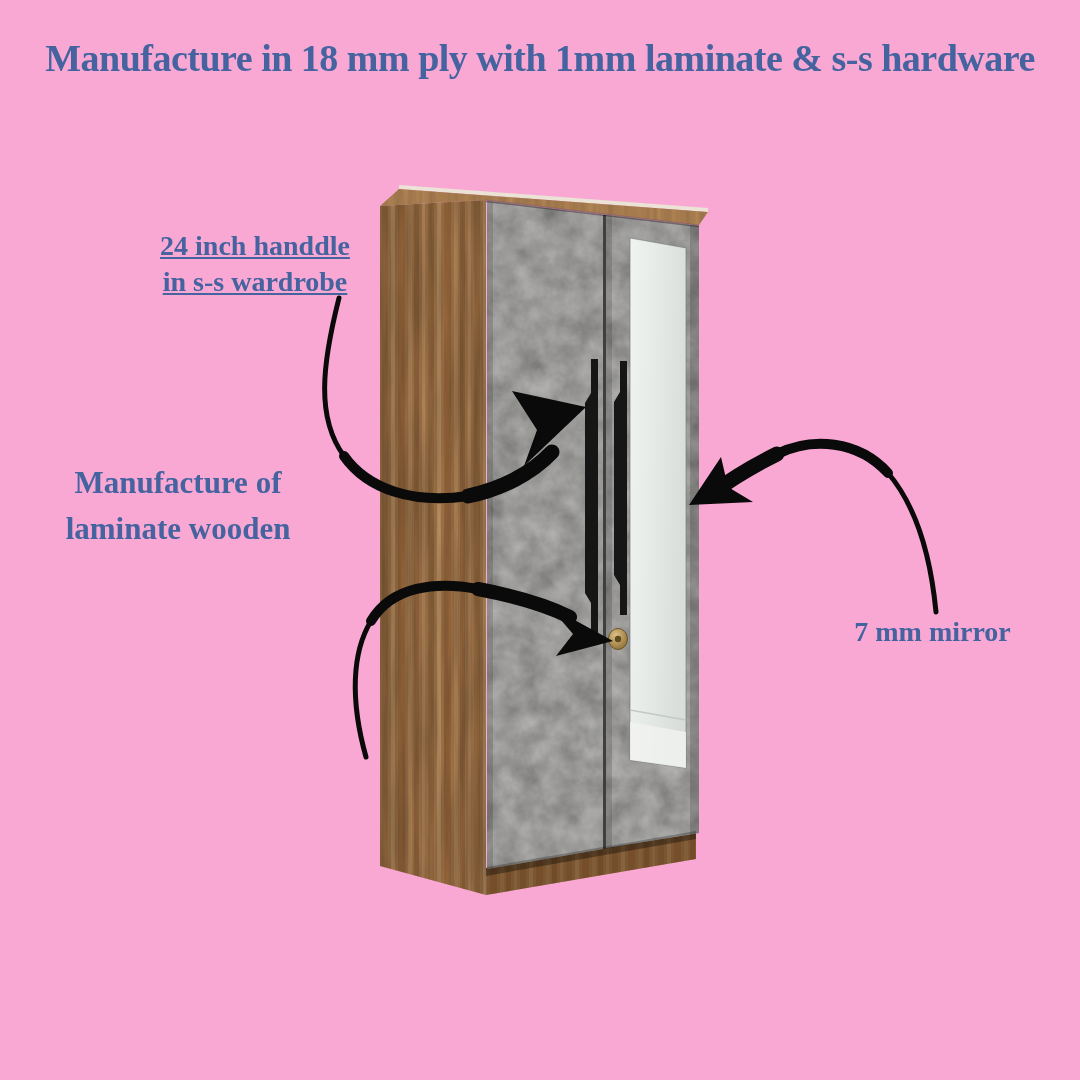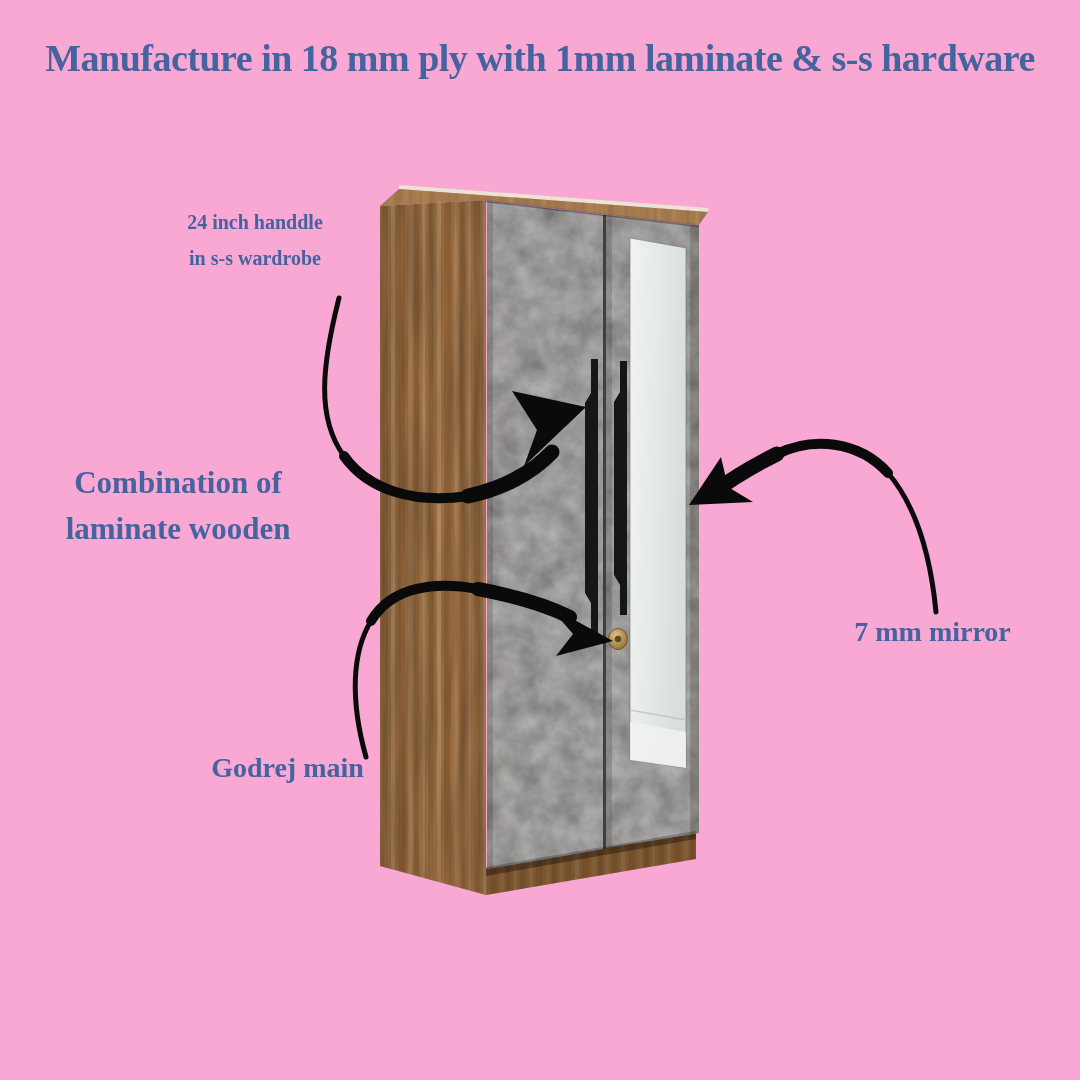--- a/index.html
+++ b/index.html
@@ -21,45 +21,44 @@
     font-weight: 700;
     letter-spacing: -0.5px;
     color: var(--accent);
   }
   .label {
     position: absolute;
     text-align: center;
     font-weight: 700;
     color: var(--accent);
   }
-  .label-handle   { left: 120px; top: 204px; width: 270px; font-size: 20px; line-height: 36px; }
+  .label-handle   { left: 120px; top: 228px; width: 270px; font-size: 28px; line-height: 36px; text-decoration: underline; }
   .label-material { left:  18px; top: 460px; width: 320px; font-size: 31px; line-height: 46px; }
   .label-lock     { left: 155px; top: 750px; width: 265px; font-size: 28px; line-height: 36px; }
   .label-mirror   { left: 825px; top: 614px; width: 215px; font-size: 28px; line-height: 36px; }
   svg.scene { position: absolute; left: 0; top: 0; }
 </style>
 </head>
 <body>
 
 <div class="canvas">
 
   <div class="title">Manufacture in 18 mm ply with 1mm laminate &amp; s-s hardware</div>
 
   <div class="label label-handle">
     <div>24 inch handdle</div>
     <div>in s-s wardrobe</div>
   </div>
 
   <div class="label label-material">
-    <div>Combination of</div>
+    <div>Manufacture of</div>
     <div>laminate wooden</div>
   </div>
 
   <div class="label label-lock">
-    <div>Godrej main</div>
   </div>
 
   <div class="label label-mirror">
     <div>7 mm mirror</div>
   </div>
 
   <svg class="scene" width="1080" height="1080" viewBox="0 0 1080 1080">
     <defs>
       <pattern id="wood" width="46" height="420" patternUnits="userSpaceOnUse">
         <rect width="46" height="420" fill="#a87a4e"></rect>

